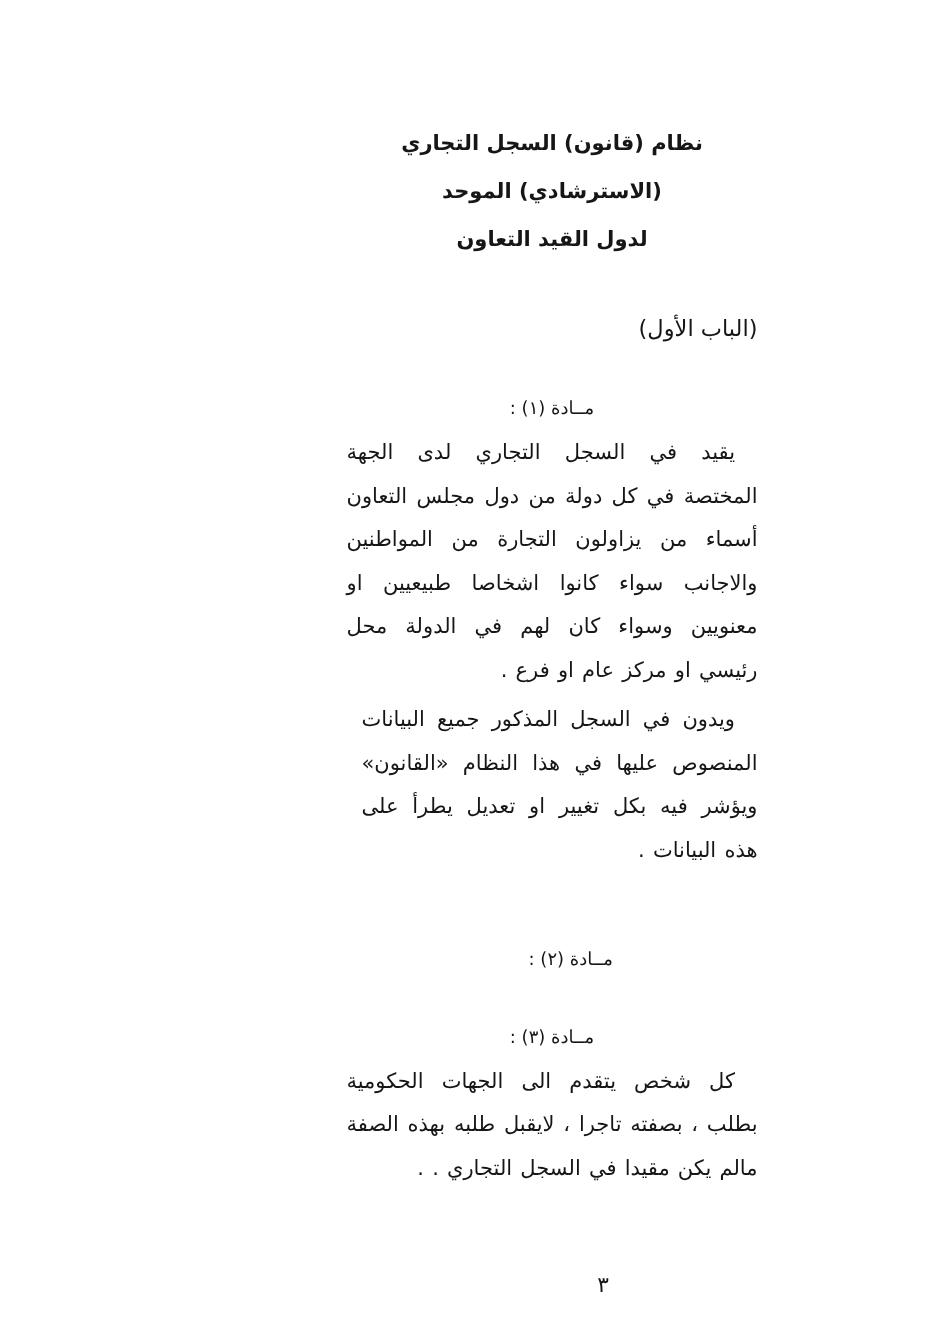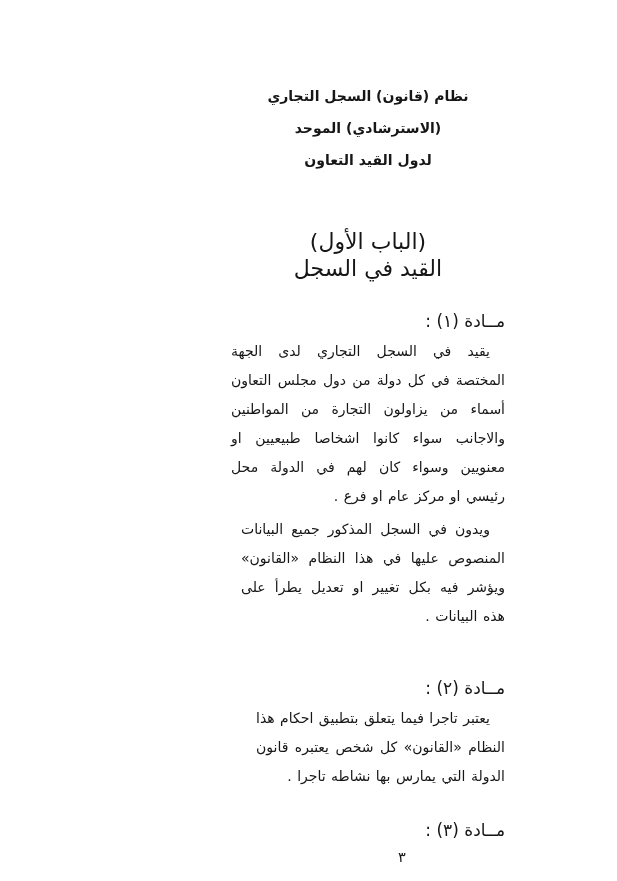--- a/index.html
+++ b/index.html
@@ -24,38 +24,38 @@
     overflow: hidden;
     background: #ffffff;
   }
   .doc-title {
     text-align: center;
     font-weight: bold;
     font-size: 14px;
     line-height: 32px;
   }
   .chapter {
-    margin-top: 52px;
-    text-align: center;
-    font-size: 22px;
+    margin-top: 30px;
+    text-align: right;
+    font-size: 15px;
     line-height: 27px;
   }
   .article {
     margin-top: 26px;
   }
   .article.article-2 {
     margin-top: 44px;
     margin-left: 25px;
   }
   .article.article-3 {
   }
   .article-heading {
-    font-size: 17px;
+    font-size: 12px;
     line-height: 26px;
-    text-align: right;
+    text-align: center;
   }
   .para {
     margin: 3px 0 0 0;
     font-size: 14px;
     line-height: 29px;
     text-align: justify;
     text-indent: 15px;
     word-spacing: 1px;
   }
   .para + .para {
@@ -77,33 +77,32 @@
 
 <div class="page">
 
   <div class="doc-title">
     <div>نظام (قانون) السجل التجاري (الاسترشادي) الموحد</div>
     <div>لدول القيد التعاون</div>
   </div>
 
   <div class="chapter">
     <div>(الباب الأول)</div>
-    <div>القيد في السجل</div>
   </div>
 
   <section class="article article-1">
     <div class="article-heading">مــادة (١) :</div>
     <p class="para">يقيد في السجل التجاري لدى الجهة المختصة في كل دولة من دول مجلس التعاون أسماء من يزاولون التجارة من المواطنين والاجانب سواء كانوا اشخاصا طبيعيين او معنويين وسواء كان لهم في الدولة محل رئيسي او مركز عام او فرع .</p>
     <p class="para">ويدون في السجل المذكور جميع البيانات المنصوص عليها في هذا النظام «القانون» ويؤشر فيه بكل تغيير او تعديل يطرأ على هذه البيانات .</p>
   </section>
 
   <section class="article article-2">
     <div class="article-heading">مــادة (٢) :</div>
-    <p class="para">يعتبر تاجرا فيما يتعلق بتطبيق احكام هذا النظام «القانون» كل شخص يعتبره قانون الدولة التي يمارس بها نشاطه تاجرا .</p>
   </section>
 
   <section class="article article-3">
     <div class="article-heading">مــادة (٣) :</div>
+    <p class="para">كل شخص يتقدم الى الجهات الحكومية بطلب ، بصفته تاجرا ، لايقبل طلبه بهذه الصفة مالم يكن مقيدا في السجل التجاري . .</p>
   </section>
 
   <div class="page-number">٣</div>
 
 </div>
 
 </body></html>

